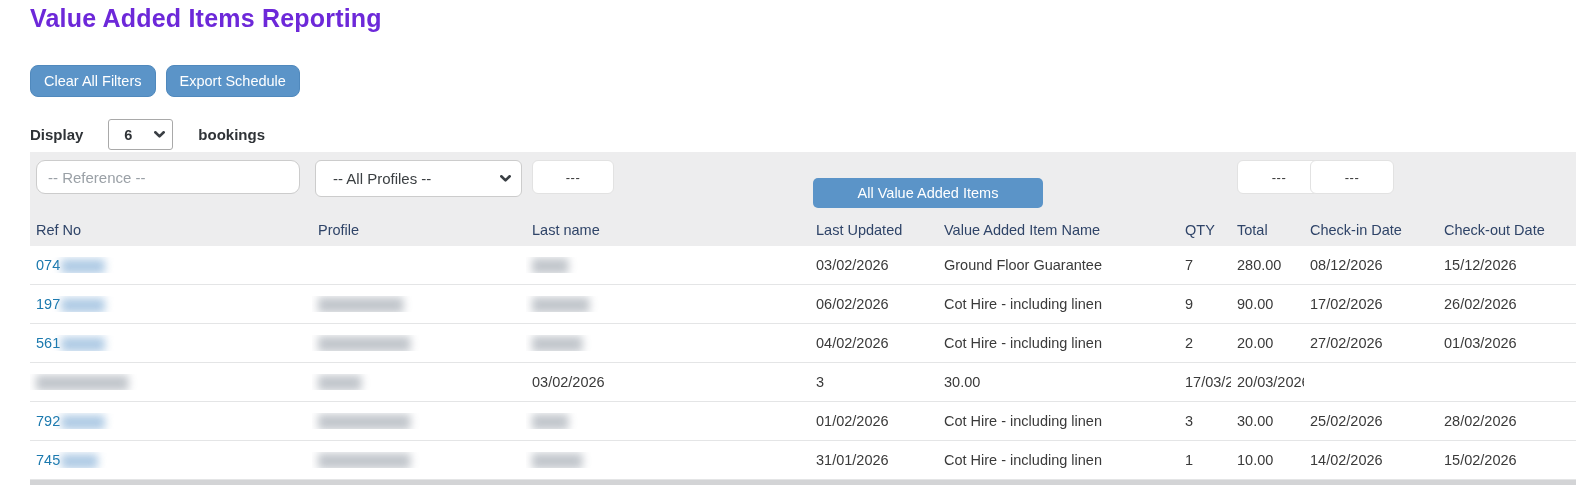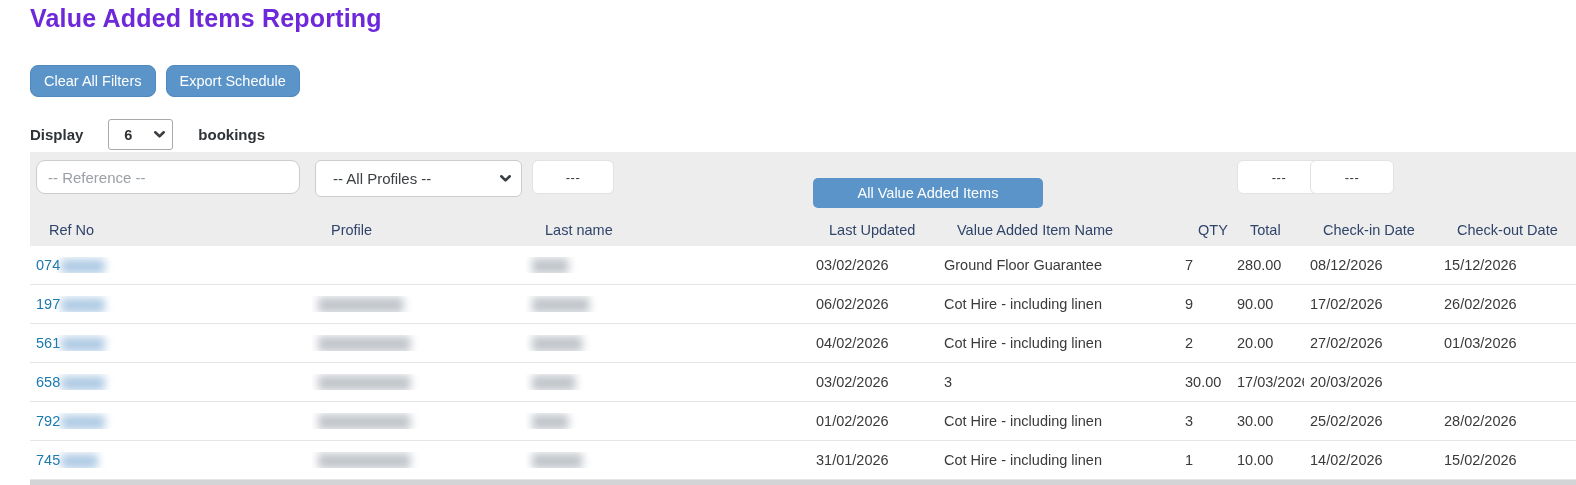--- a/index.html
+++ b/index.html
@@ -53,21 +53,21 @@
     margin-left:6px; width:82px; height:34px; background:#fff; border:1px solid #e2e2e2;
     border-radius:6px; color:#333; font-size:13px; display:flex; align-items:center;
     justify-content:center; cursor:pointer; letter-spacing:.5px;
   }
   .btn-dash.w84 { width:84px; }
   .btn-vai {
     margin-left:3px; margin-top:18px; width:230px; height:30px; background:#5b94c8;
     border:none; border-radius:5px; color:#fff; font-size:14.5px;
     display:flex; align-items:center; justify-content:center; cursor:pointer;
   }
-  .header-row { margin-top:14px; font-size:14.5px; color:#2f4468;margin-left:13px; }
+  .header-row { margin-top:14px; font-size:14.5px; color:#2f4468; }
   .cell { padding-left:6px; white-space:nowrap; overflow:hidden; }
 
   .rows { position:absolute; left:30px; right:0; top:246px; background:#f97316; }
   .trow {
     height:39px; border-bottom:1px solid #e4e5e6; background:#fff;
     align-items:center; font-size:14.5px; color:#3a3a3a;
   }
   .ref-link { color:#1b79ae; cursor:pointer; }
   .blur {
     display:inline-block; filter:blur(4px); opacity:.38; color:#5f6b7a;
@@ -173,21 +173,20 @@
     <div class="cell"><span class="blur">███████</span></div>
     <div class="cell">04/02/2026</div>
     <div class="cell">Cot Hire - including linen</div>
     <div class="cell">2</div>
     <div class="cell">20.00</div>
     <div class="cell">27/02/2026</div>
     <div class="cell">01/03/2026</div>
   </div>
 
   <div class="grid trow">
-    <div class="cell"><span class="ref-link">658</span><span class="blur-ref">██████</span></div>
     <div class="cell"><span class="blur">█████████████</span></div>
     <div class="cell"><span class="blur">██████</span></div>
     <div class="cell">03/02/2026</div>
     <div class="cell">3</div>
     <div class="cell">30.00</div>
     <div class="cell">17/03/2026</div>
     <div class="cell">20/03/2026</div>
   </div>
 
   <div class="grid trow">

